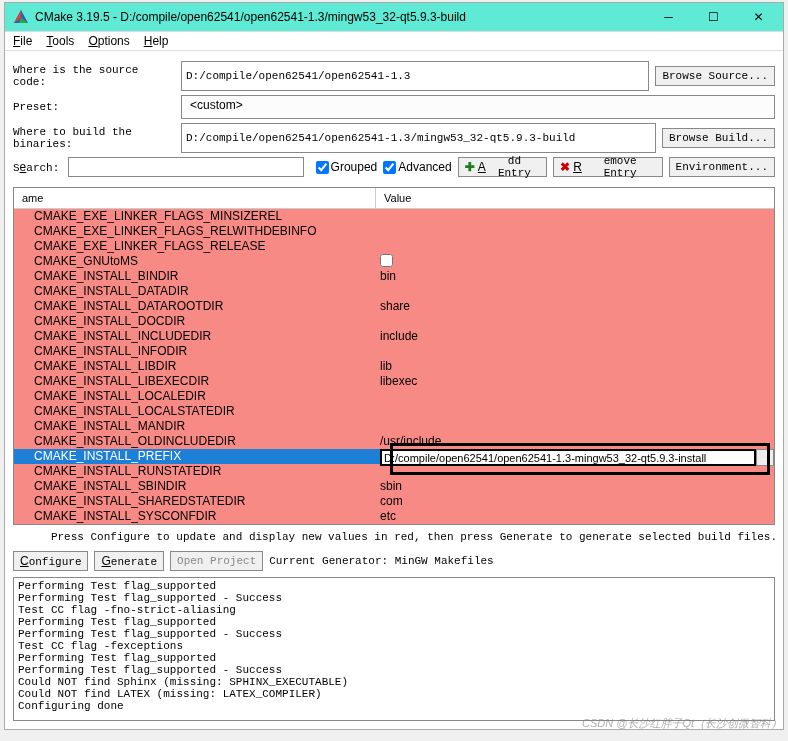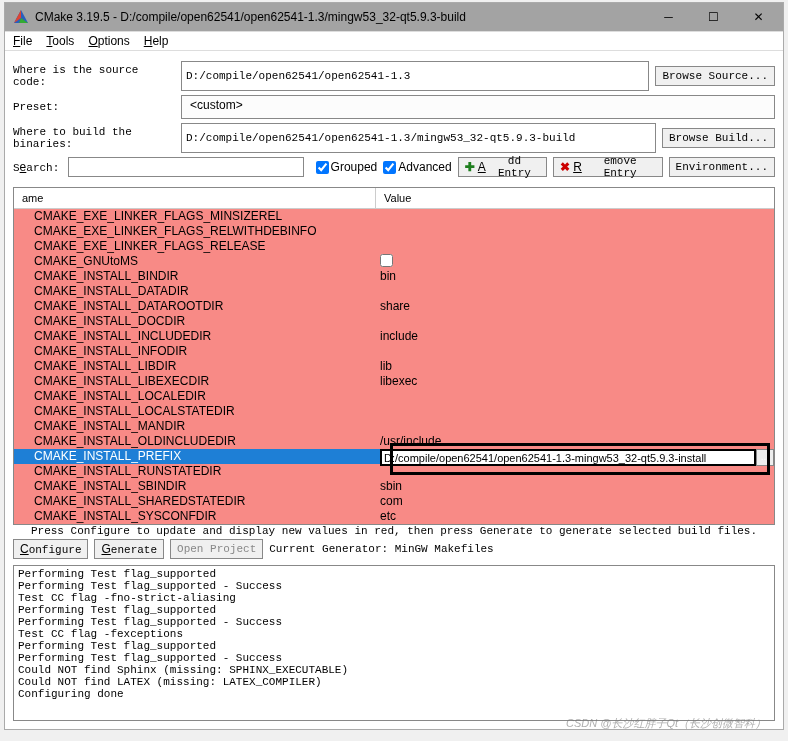--- a/index.html
+++ b/index.html
@@ -1,18 +1,18 @@
 <!DOCTYPE html>
 <html><head>
 <meta charset="utf-8">
 <style>
 * { box-sizing: border-box; margin: 0; padding: 0; font-family: "Segoe UI", Tahoma, sans-serif; font-size: 12px; }
 body { background: #f0f0f0; width: 788px; height: 741px; overflow: hidden; }
 .window { background: #fff; border: 1px solid #aaa; width: 780px; margin: 2px auto; display: flex; flex-direction: column; height: 728px; }
-.titlebar { display: flex; align-items: center; height: 30px; padding: 0 2px; background: #a3a3a3; border-bottom: 1px solid #ddd; }
+.titlebar { display: flex; align-items: center; height: 30px; padding: 0 2px; background: #5eead4; border-bottom: 1px solid #ddd; }
 .titlebar-icon { width: 16px; height: 16px; margin: 0 6px; }
 .titlebar-title { flex: 1; }
 .win-btns { display: flex; }
 .win-btn { width: 45px; height: 28px; display: flex; align-items: center; justify-content: center; cursor: pointer; }
 .menubar { display: flex; padding: 2px 8px; gap: 14px; border-bottom: 1px solid #ddd; }
 .menubar span { cursor: pointer; }
 .menubar span u { text-decoration: underline; }
 .form-area { padding: 6px 8px; }
 .form-row { display: flex; align-items: center; margin: 4px 0; gap: 6px; }
 .form-label { width: 162px; font-family: "Courier New", monospace; font-size: 11px; }
@@ -33,24 +33,24 @@
 .table-body { flex: 1; overflow-y: auto; position: relative; }
 .tr { display: flex; align-items: flex-start; height: 15px; font-size: 11px; }
 .tr-red { background: #f88a86; }
 .tr-sel { background: #1e7fd6; color: #fff; }
 .td-name { width: 362px; padding-left: 20px; overflow: hidden; white-space: nowrap; }
 .td-value { flex: 1; padding-left: 4px; overflow: hidden; white-space: nowrap; display: flex; align-items: center; }
 .td-value input[type=checkbox] { margin: 0; }
 .edit-cell { background: #fff; color: #000; border: 2px solid #000; padding: 0 2px; flex: 1; height: 17px; font-size: 11px; }
 .ellipsis-btn { width: 18px; height: 17px; border: 1px solid #888; background: #eee; font-size: 10px; text-align: center; line-height: 14px; cursor: pointer; }
 .annotation-box { position: absolute; border: 3px solid #000; pointer-events: none; }
-.hint-text { text-align: center; font-family: "Courier New", monospace; font-size: 11px; }
+.hint-text { text-align: right; font-family: "Courier New", monospace; font-size: 11px; padding: 6px; }
 .bottom-toolbar { display: flex; align-items: center; gap: 6px; padding: 2px 8px; }
 .output-area { margin: 4px 8px 8px; border: 1px solid #888; height: 170px; overflow: auto; background: #fff; padding: 2px 4px; font-family: "Courier New", monospace; font-size: 11px; white-space: pre; }
-.watermark { position: fixed; right: 22px; bottom: 10px; color: rgba(120,120,120,0.6); font-size: 11px; font-style: italic; }
+.watermark { position: fixed; right: 6px; bottom: 10px; color: rgba(120,120,120,0.6); font-size: 11px; font-style: italic; }
 ::-webkit-scrollbar { width: 16px; height: 16px; }
 ::-webkit-scrollbar-track { background: #f0f0f0; }
 ::-webkit-scrollbar-thumb { background: #c0c0c0; border: 1px solid #a0a0a0; }
 </style>
 </head>
 <body>
 
 <div class="window">
   <div class="titlebar">
     <svg class="titlebar-icon" viewBox="0 0 16 16">

